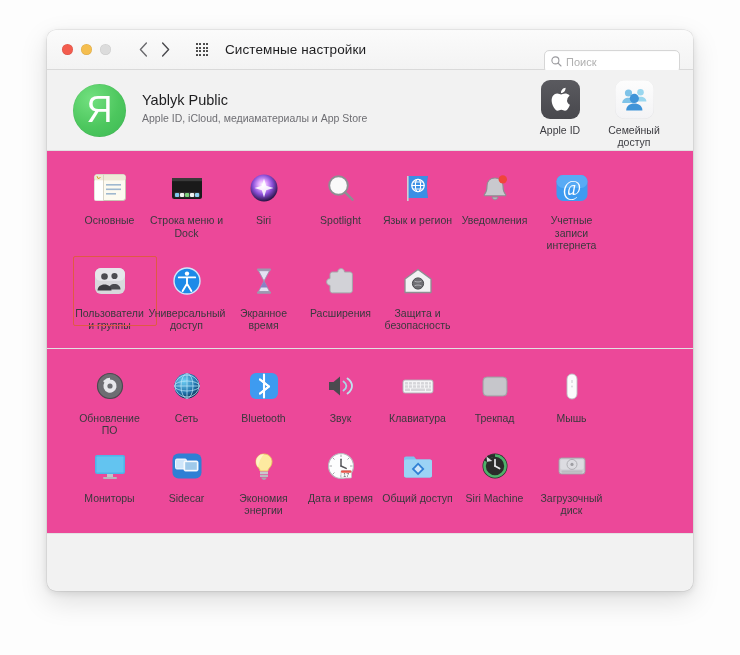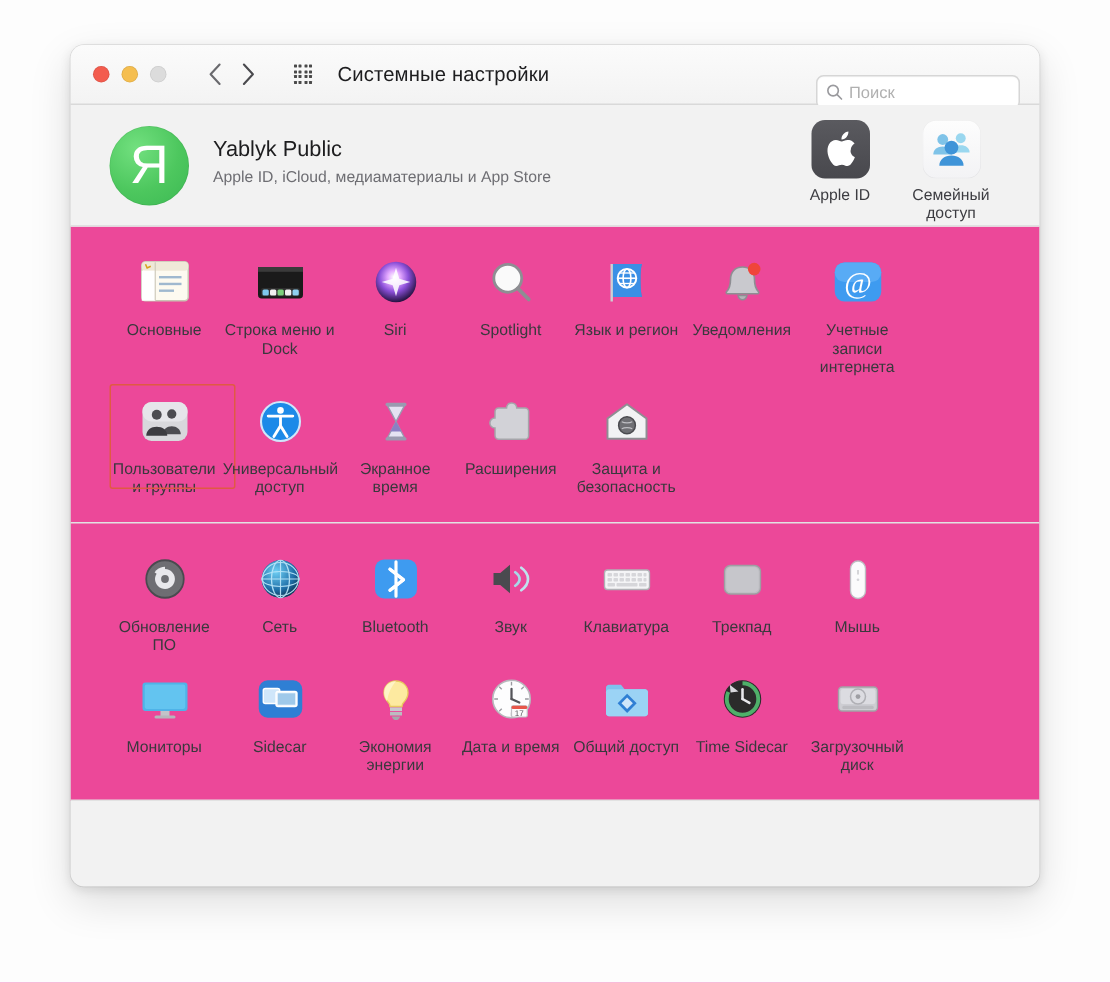--- a/index.html
+++ b/index.html
@@ -554,21 +554,21 @@
             <div class="ico">
               <svg width="36" height="34" viewBox="0 0 36 34">
                 <circle cx="18" cy="16" r="12.5" fill="#2b2b2b"></circle>
                 <circle cx="18" cy="16" r="10.5" fill="none" stroke="#4fb06a" stroke-width="2.6"></circle>
                 <path d="M18 5.5a10.5 10.5 0 0 0-9.4 5.8" fill="none" stroke="#2b2b2b" stroke-width="3.2"></path>
                 <path d="M9.5 6.5l.6 5.2 5.2-.7z" fill="#d9d9de"></path>
                 <line x1="18" y1="16" x2="18" y2="9.5" stroke="#e8e8ec" stroke-width="1.7" stroke-linecap="round"></line>
                 <line x1="18" y1="16" x2="22.6" y2="18.6" stroke="#e8e8ec" stroke-width="1.7" stroke-linecap="round"></line>
               </svg>
             </div>
-            <div class="cap">Time Sidecar</div>
+            <div class="cap">Siri Machine</div>
           </div>
 
           <div class="cell">
             <div class="ico">
               <svg width="36" height="34" viewBox="0 0 36 34">
                 <rect x="5" y="8" width="26" height="16" rx="2.5" fill="#cdcdd2" stroke="#a2a2a7" stroke-width=".9"></rect>
                 <rect x="6.4" y="9.4" width="23.2" height="10" rx="1.6" fill="#dcdce1"></rect>
                 <circle cx="18" cy="14.4" r="5" fill="none" stroke="#b0b0b5" stroke-width="1"></circle>
                 <circle cx="18" cy="14.4" r="1.6" fill="#9e9ea3"></circle>
                 <rect x="7.5" y="20.5" width="21" height="2.2" rx="1" fill="#bcbcc1"></rect>

